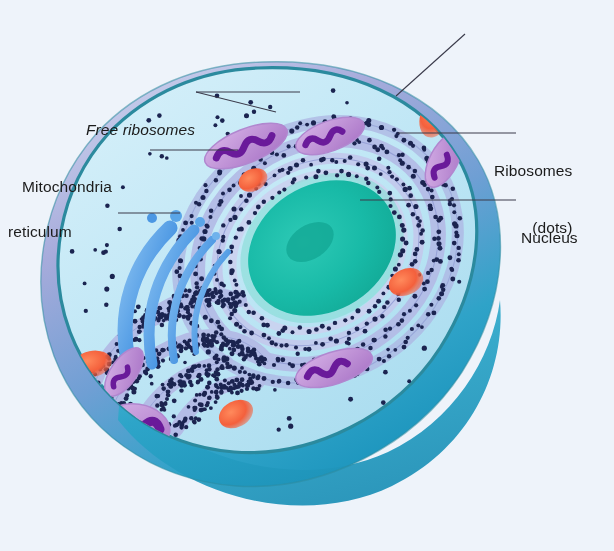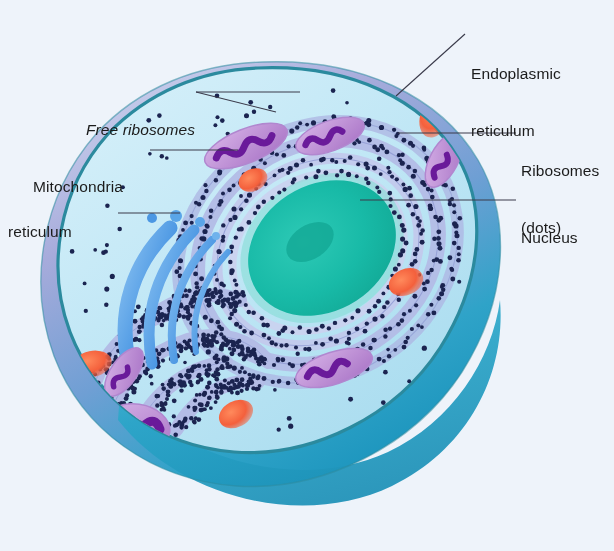--- a/index.html
+++ b/index.html
@@ -13,24 +13,24 @@
   #cellsvg{position:absolute;left:0;top:0;}
   .label{
     position:absolute;
     color:#1b1b1b;
     font-size:15.5px;
     line-height:19px;
     white-space:pre;
     letter-spacing:.1px;
   }
   .lbl-free{left:86px;top:82px;font-style:italic;}
-  .lbl-mito{left:33px;top:139px;text-align:right;}
+  .lbl-mito{left:22px;top:139px;text-align:right;}
   .lbl-cell{left:8px;top:184px;}
   .lbl-er{left:471px;top:26px;}
-  .lbl-ribo{left:521px;top:123px;}
+  .lbl-ribo{left:494px;top:123px;text-align:right;}
   .lbl-nuc{left:521px;top:190px;text-align:right;}
 </style>
 </head>
 <body>
 
 <div id="stage">
 
   <svg id="cellsvg" width="614" height="551" viewBox="0 0 614 551">
     <defs>
 
@@ -1274,24 +1274,20 @@
   </div>
 
   <div class="label lbl-mito">
     <div>Mitochondria</div>
   </div>
 
   <div class="label lbl-cell">
     <div>reticulum</div>
   </div>
 
-  <div class="label lbl-er">
-    <div>Endoplasmic</div>
-    <div>reticulum</div>
-  </div>
 
   <div class="label lbl-ribo">
     <div>Ribosomes</div>
     <div>(dots)</div>
   </div>
 
   <div class="label lbl-nuc">
     <div>Nucleus</div>
   </div>
 

